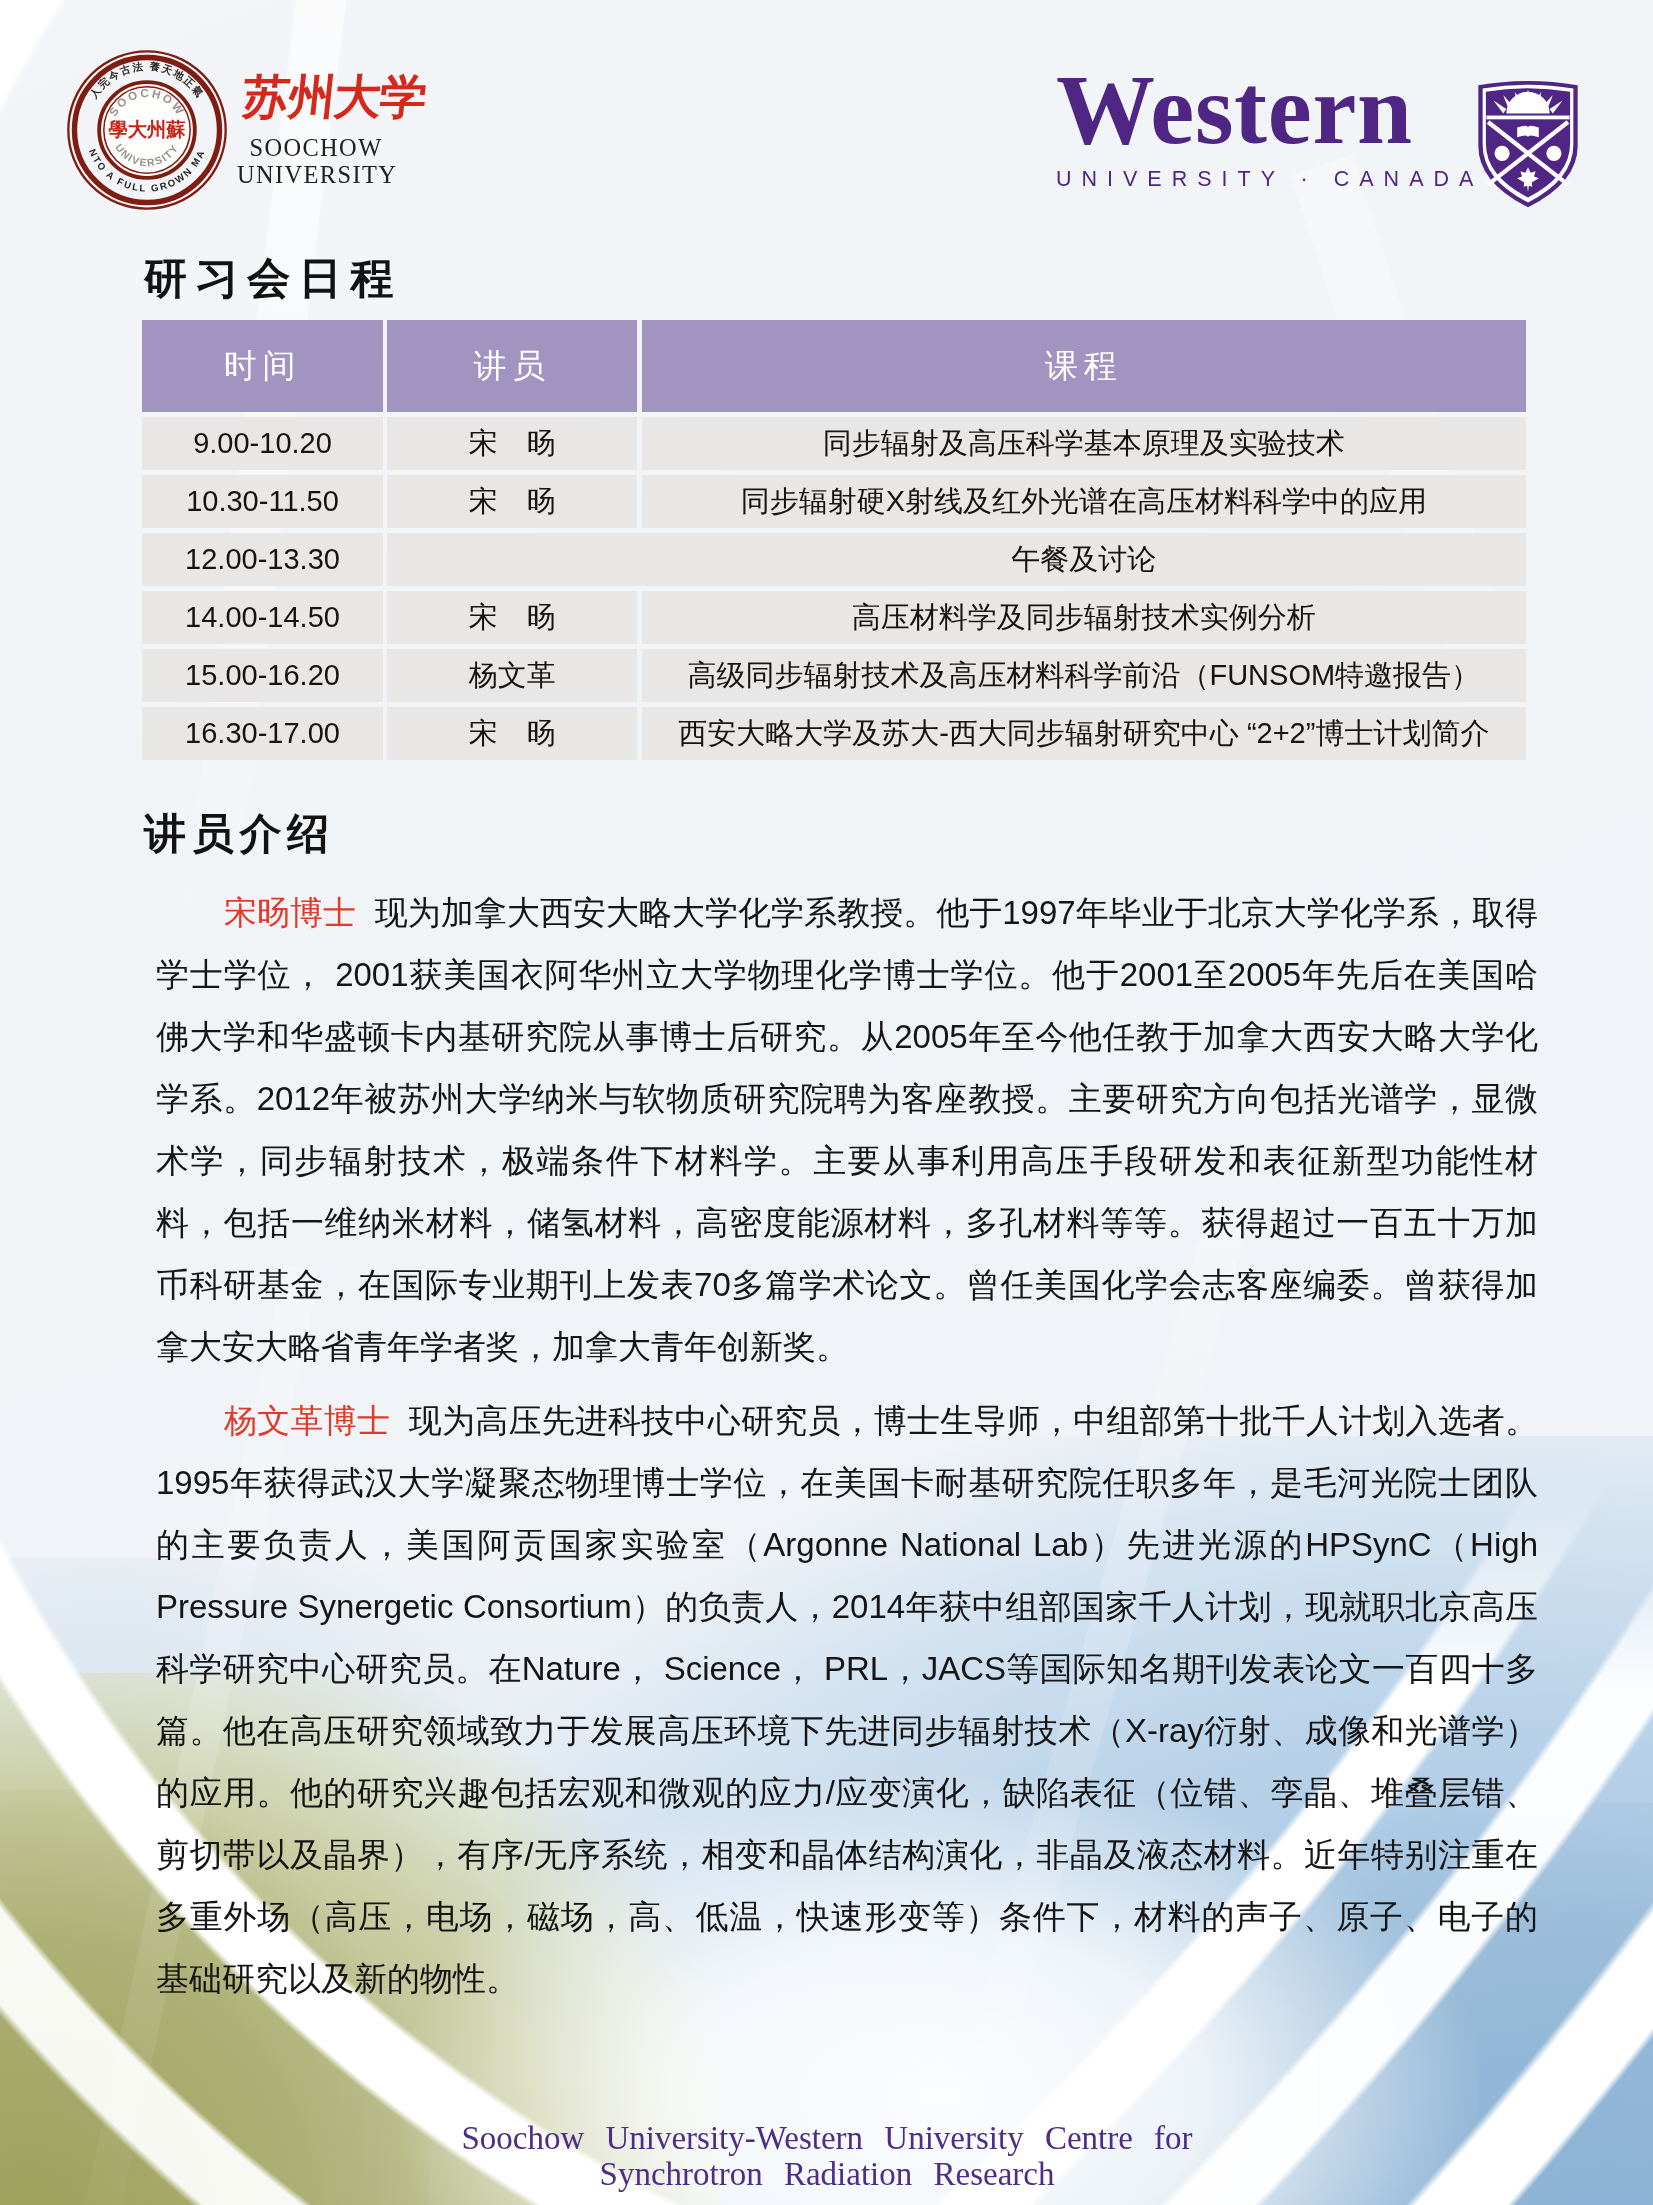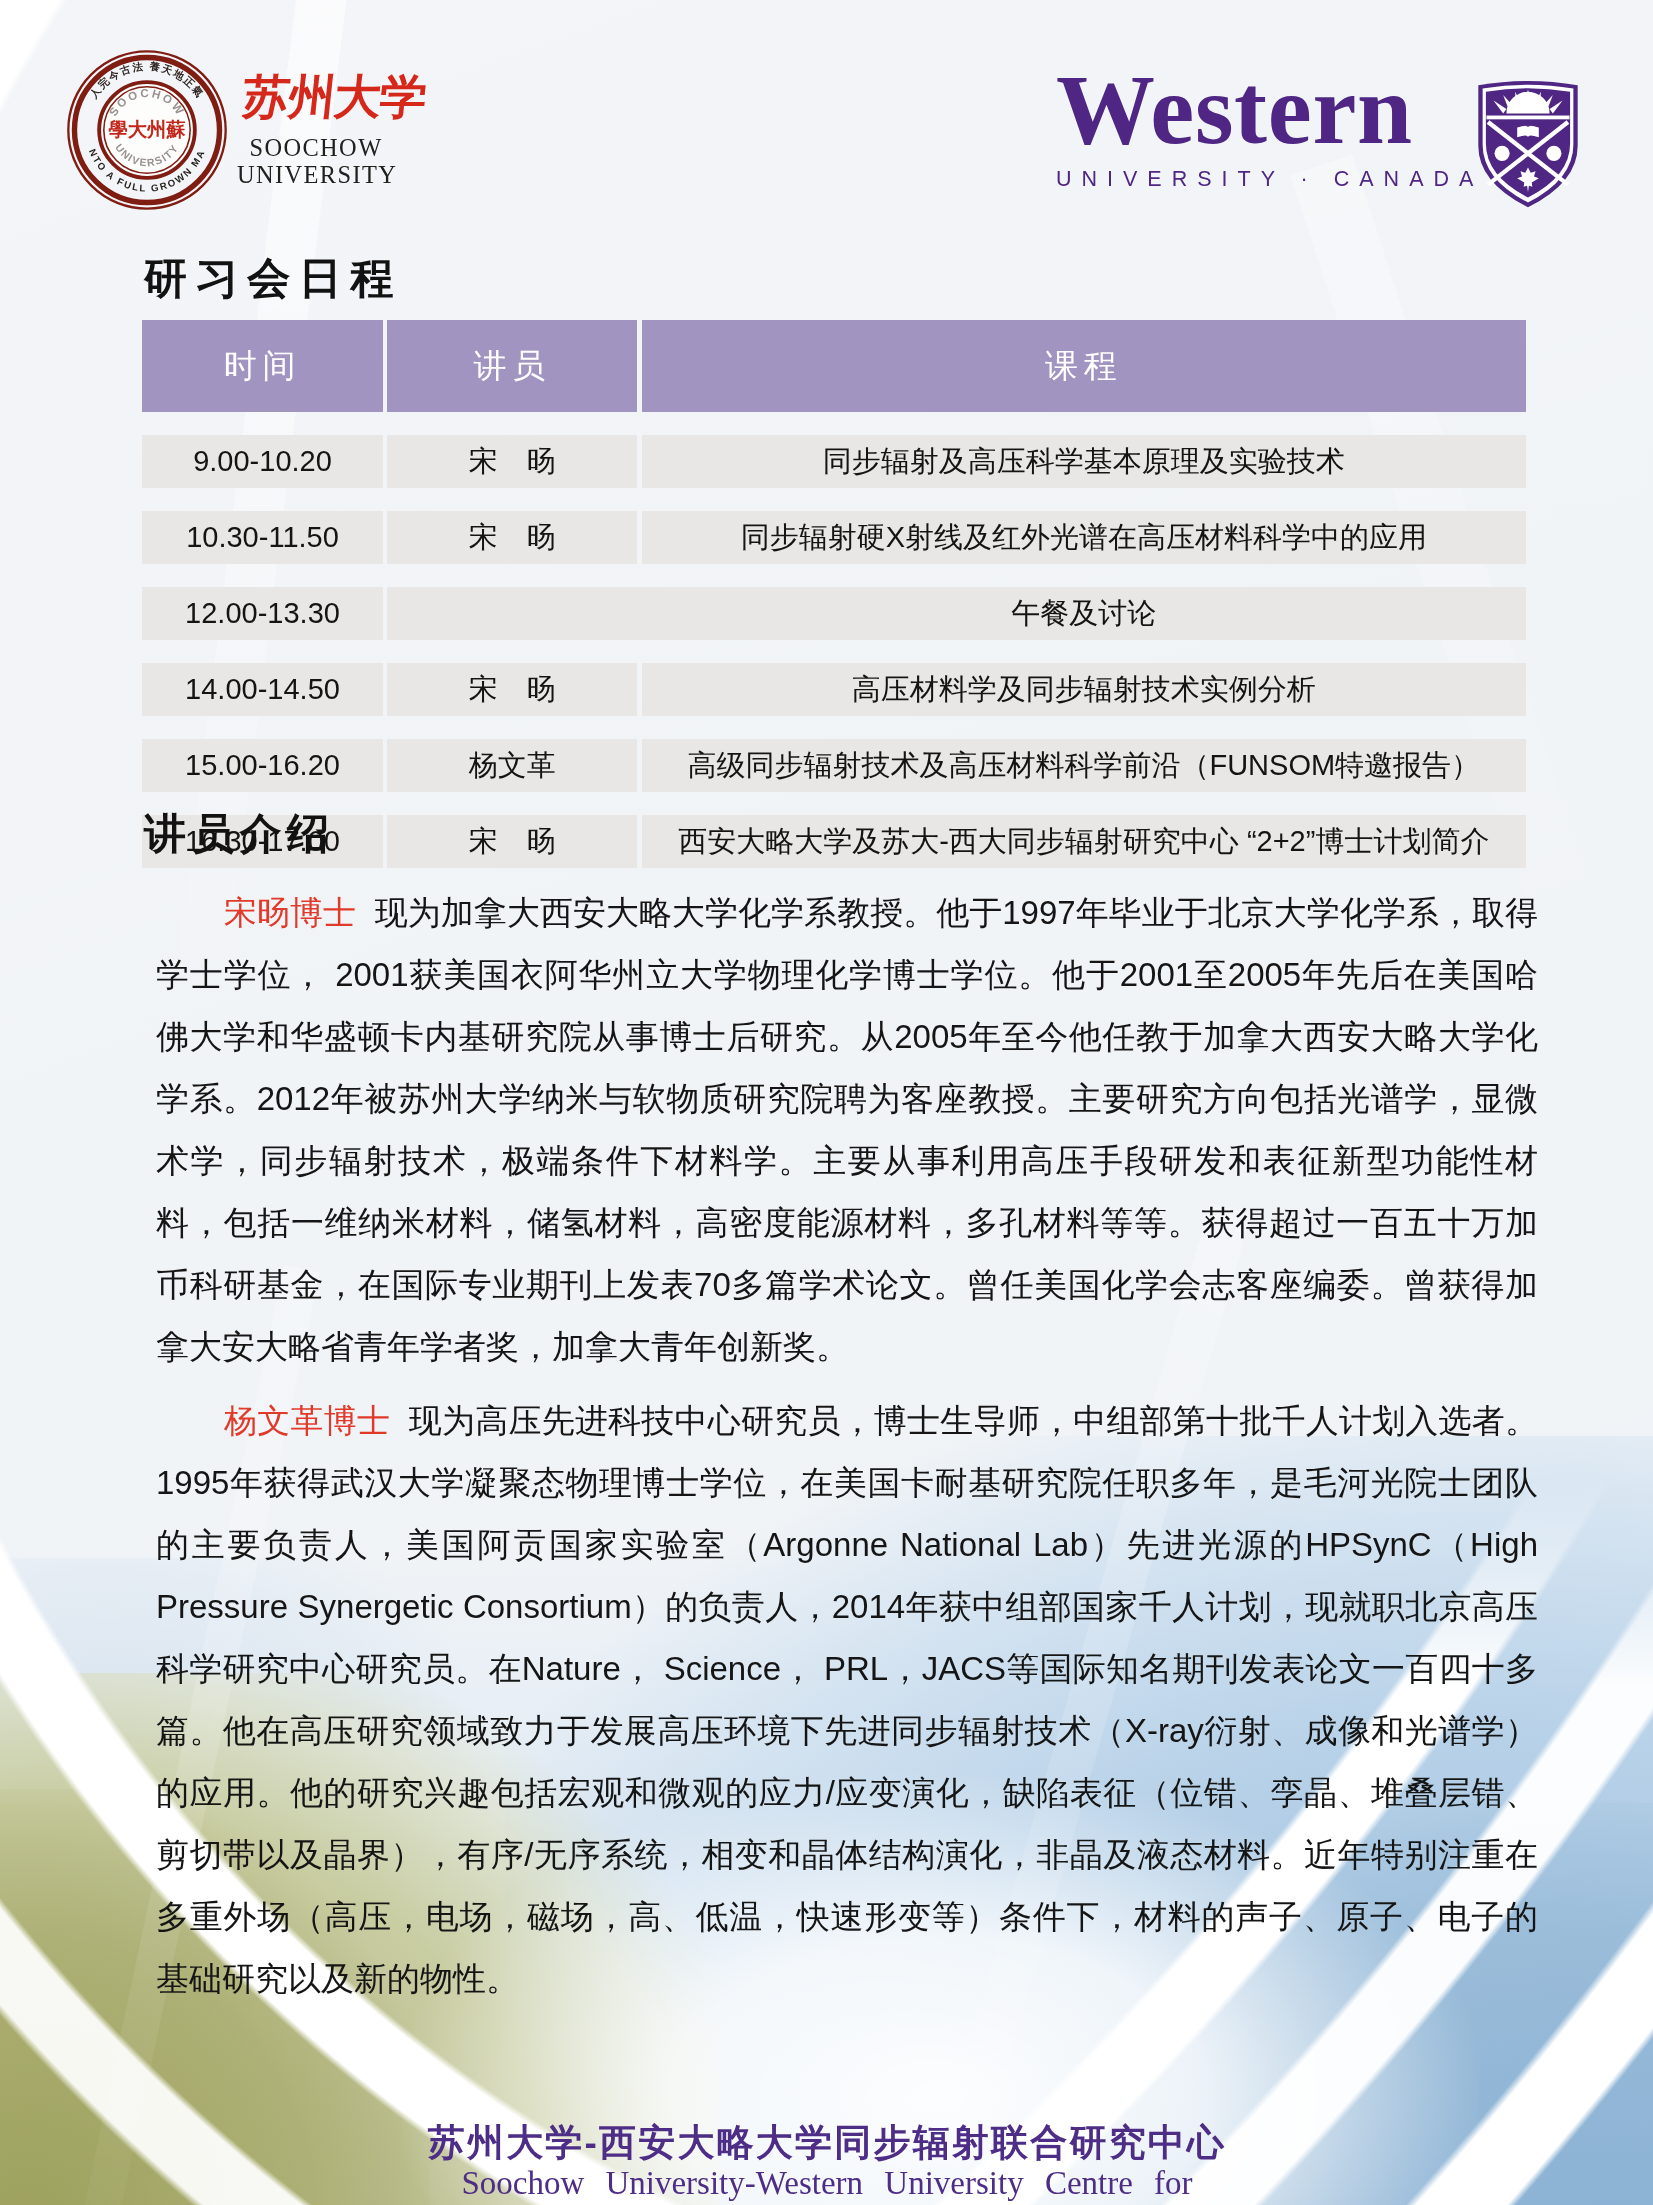--- a/index.html
+++ b/index.html
@@ -57,21 +57,21 @@
   .western-sub{margin-top:3px;font-size:21.5px;color:#4f2683;letter-spacing:10px;white-space:nowrap;}
   .shield{position:absolute;left:1474px;top:72px;width:108px;height:140px;}
 
   .schedule-title{position:absolute;left:144px;top:250px;font-size:43px;font-weight:700;
       color:#121212;letter-spacing:8.6px;}
 
   .table{position:absolute;left:142px;top:320px;width:1384px;}
   .trow{display:flex;gap:4.3px;border-radius:16px;}
   .thead .cell{background:#a294c1;color:#ffffff;font-size:33px;letter-spacing:5.7px;}
   .thead{height:92px;}
-  .tbody-row{height:53px;margin-top:23px;}
+  .tbody-row{height:53px;margin-top:5px;}
   .tbody-row .cell{background:#e9e7e5;color:#141414;font-size:29px;}
   .cell{display:flex;align-items:center;justify-content:center;}
   .c-time{width:241px;flex:none;}
   .c-speaker{width:250px;flex:none;}
   .c-course{flex:1;}
   .c-merged{flex:1;padding-left:254px;}
   .thead .c-time,.thead .c-speaker,.thead .c-course{height:92px;}
 
   .speakers-title{position:absolute;left:144px;top:806px;font-size:42px;font-weight:700;
       color:#121212;letter-spacing:5.7px;}
@@ -222,20 +222,19 @@
     <div class="bios">
       <p>
         <span class="speaker-name">宋旸博士</span><span>现为加拿大西安大略大学化学系教授。他于1997年毕业于北京大学化学系，取得学士学位， 2001获美国衣阿华州立大学物理化学博士学位。他于2001至2005年先后在美国哈佛大学和华盛顿卡内基研究院从事博士后研究。从2005年至今他任教于加拿大西安大略大学化学系。2012年被苏州大学纳米与软物质研究院聘为客座教授。主要研究方向包括光谱学，显微术学，同步辐射技术，极端条件下材料学。主要从事利用高压手段研发和表征新型功能性材料，包括一维纳米材料，储氢材料，高密度能源材料，多孔材料等等。获得超过一百五十万加币科研基金，在国际专业期刊上发表70多篇学术论文。曾任美国化学会志客座编委。曾获得加拿大安大略省青年学者奖，加拿大青年创新奖。</span>
       </p>
       <p>
         <span class="speaker-name">杨文革博士</span><span>现为高压先进科技中心研究员，博士生导师，中组部第十批千人计划入选者。1995年获得武汉大学凝聚态物理博士学位，在美国卡耐基研究院任职多年，是毛河光院士团队的主要负责人，美国阿贡国家实验室（Argonne National Lab）先进光源的HPSynC（High Pressure Synergetic Consortium）的负责人，2014年获中组部国家千人计划，现就职北京高压科学研究中心研究员。在Nature， Science， PRL，JACS等国际知名期刊发表论文一百四十多篇。他在高压研究领域致力于发展高压环境下先进同步辐射技术（X-ray衍射、成像和光谱学）的应用。他的研究兴趣包括宏观和微观的应力/应变演化，缺陷表征（位错、孪晶、堆叠层错、剪切带以及晶界），有序/无序系统，相变和晶体结构演化，非晶及液态材料。近年特别注重在多重外场（高压，电场，磁场，高、低温，快速形变等）条件下，材料的声子、原子、电子的基础研究以及新的物性。</span>
       </p>
     </div>
 
     <div class="footer">
-      <div class="footer-cn">苏州大学-西安大略大学同步辐射联合研究中心</div>
       <div class="footer-en">Soochow University-Western University Centre for</div>
       <div class="footer-en">Synchrotron Radiation Research</div>
     </div>
 
   </div>
 </div>
 
 
 </body></html>

